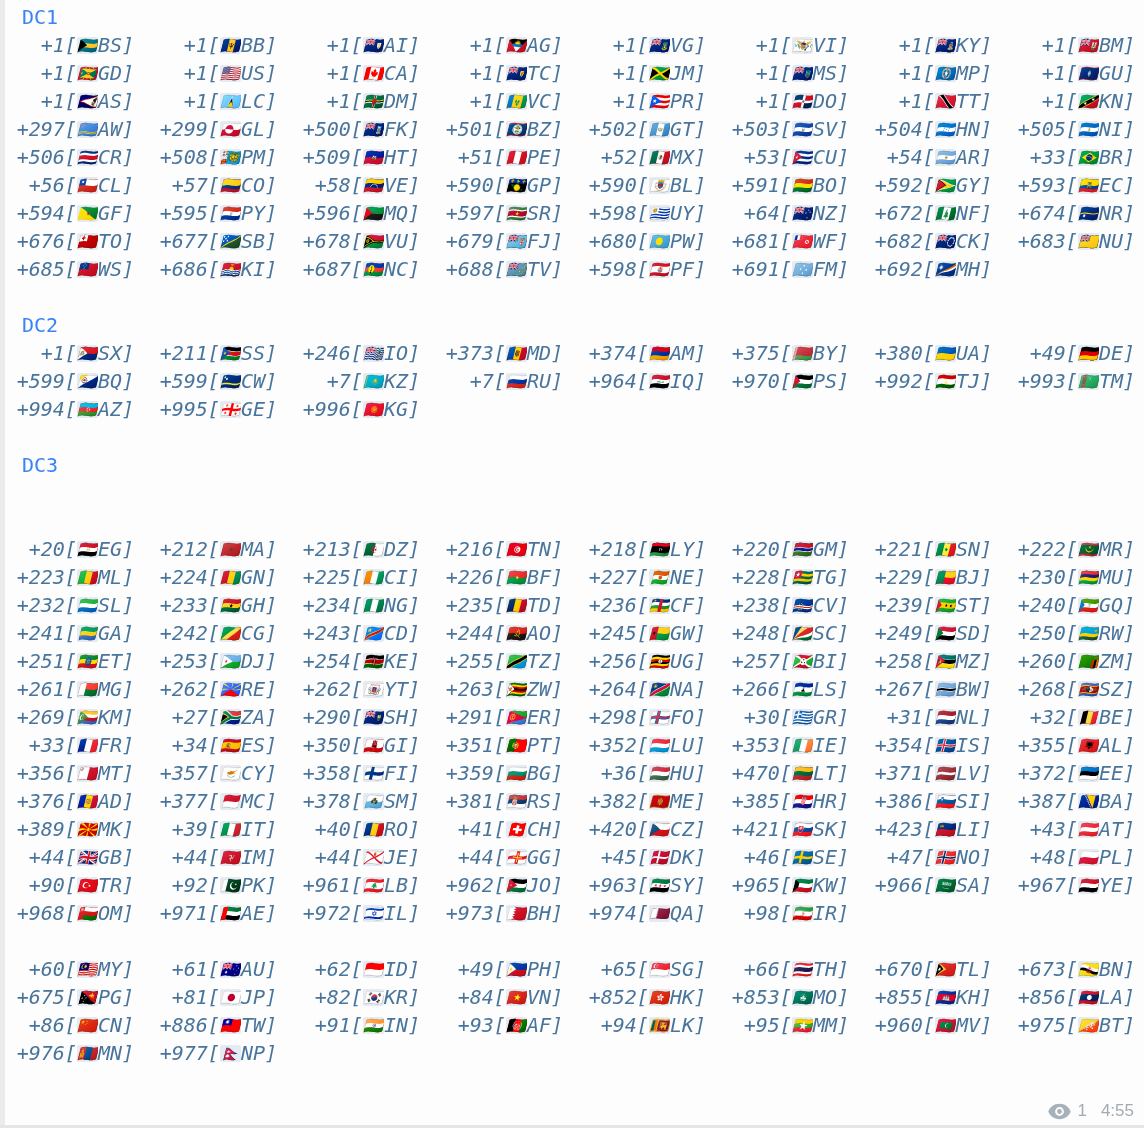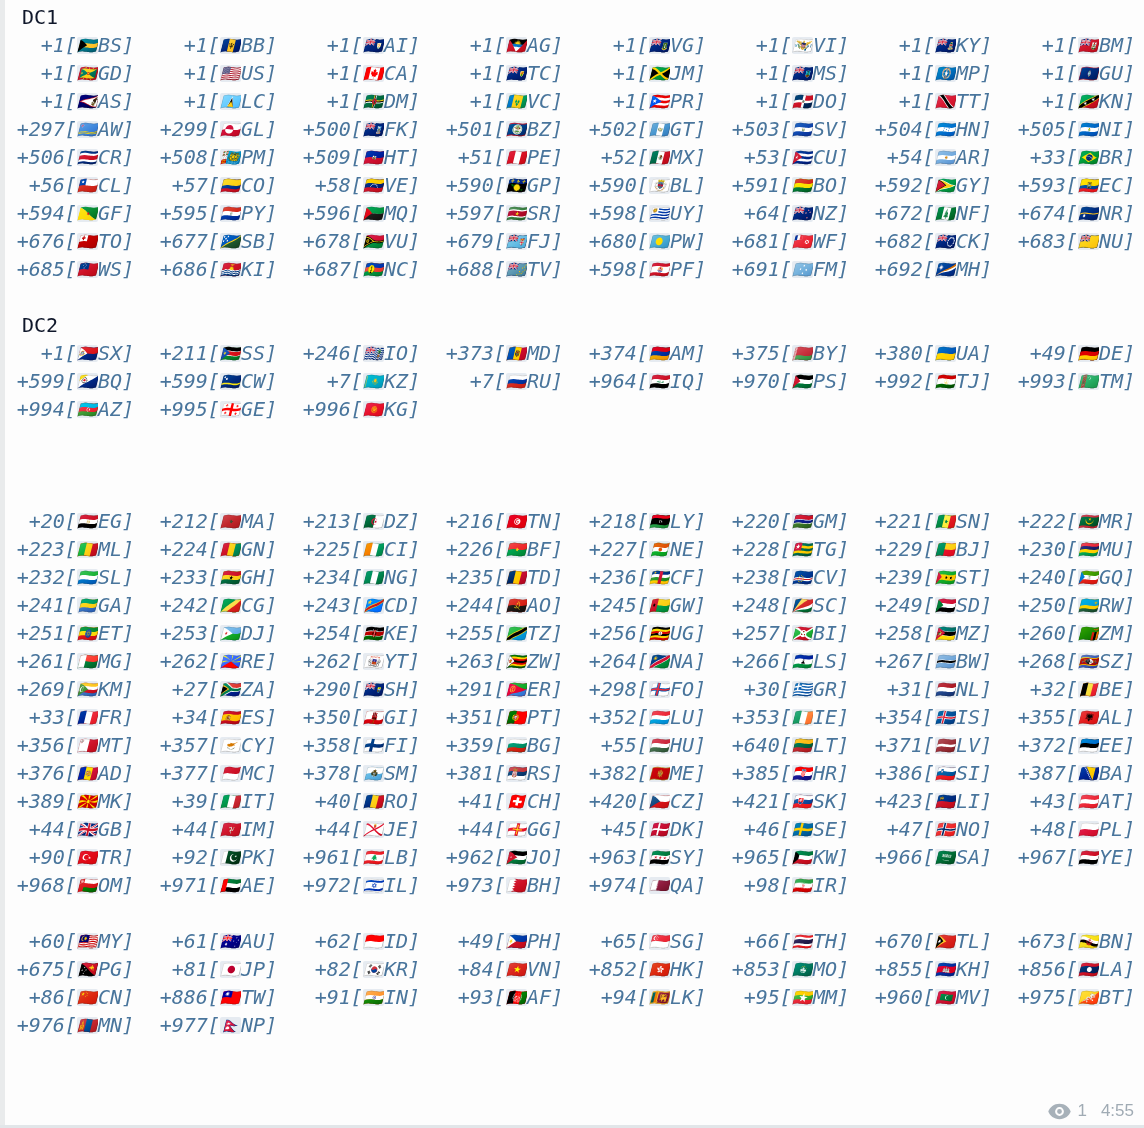--- a/index.html
+++ b/index.html
@@ -6,21 +6,21 @@
   body{
     width:1144px;height:1128px;position:relative;overflow:hidden;
     background:#fdfdfd;
     font-family:"DejaVu Sans Mono",monospace;
     font-size:20px;line-height:28px;
   }
   .left-strip{position:absolute;left:0;top:0;width:5px;height:100%;background:#e9ebec;}
   .bottom-strip{position:absolute;left:0;bottom:0;width:100%;height:3px;background:#e2e6e9;}
   .content{position:absolute;left:0;top:3px;width:1144px;}
   .section{margin-bottom:28px;}
-  .sec-header{padding-left:22px;color:#0f172a;height:28px;}
+  .sec-header{padding-left:22px;color:#3b82f6;height:28px;}
   .grid{display:grid;grid-template-columns:repeat(8,143px);font-style:italic;}
   .grid.empty{min-height:28px;}
   .cell{text-align:right;padding-right:9px;color:#49759c;white-space:nowrap;height:28px;cursor:pointer;}
   .flag{
     display:inline-block;width:21px;height:17px;overflow:hidden;
     font-size:16px;line-height:17px;text-align:center;vertical-align:-2px;
     background:#e6ebf1;border-radius:2px;color:#7e8fa0;
   }
   .footer{
     position:absolute;right:10px;bottom:7px;
@@ -131,20 +131,21 @@
           <span class="cell"><span>+964[</span><span class="flag">🇮🇶</span><span>IQ]</span></span>
           <span class="cell"><span>+970[</span><span class="flag">🇵🇸</span><span>PS]</span></span>
           <span class="cell"><span>+992[</span><span class="flag">🇹🇯</span><span>TJ]</span></span>
           <span class="cell"><span>+993[</span><span class="flag">🇹🇲</span><span>TM]</span></span>
           <span class="cell"><span>+994[</span><span class="flag">🇦🇿</span><span>AZ]</span></span>
           <span class="cell"><span>+995[</span><span class="flag">🇬🇪</span><span>GE]</span></span>
           <span class="cell"><span>+996[</span><span class="flag">🇰🇬</span><span>KG]</span></span>
         </div>
       </div>
       <div class="section">
+        <div class="sec-header">DC3</div>
         <div class="grid empty"></div>
       </div>
       <div class="section">
         <div class="grid">
           <span class="cell"><span>+20[</span><span class="flag">🇪🇬</span><span>EG]</span></span>
           <span class="cell"><span>+212[</span><span class="flag">🇲🇦</span><span>MA]</span></span>
           <span class="cell"><span>+213[</span><span class="flag">🇩🇿</span><span>DZ]</span></span>
           <span class="cell"><span>+216[</span><span class="flag">🇹🇳</span><span>TN]</span></span>
           <span class="cell"><span>+218[</span><span class="flag">🇱🇾</span><span>LY]</span></span>
           <span class="cell"><span>+220[</span><span class="flag">🇬🇲</span><span>GM]</span></span>
@@ -203,22 +204,22 @@
           <span class="cell"><span>+350[</span><span class="flag">🇬🇮</span><span>GI]</span></span>
           <span class="cell"><span>+351[</span><span class="flag">🇵🇹</span><span>PT]</span></span>
           <span class="cell"><span>+352[</span><span class="flag">🇱🇺</span><span>LU]</span></span>
           <span class="cell"><span>+353[</span><span class="flag">🇮🇪</span><span>IE]</span></span>
           <span class="cell"><span>+354[</span><span class="flag">🇮🇸</span><span>IS]</span></span>
           <span class="cell"><span>+355[</span><span class="flag">🇦🇱</span><span>AL]</span></span>
           <span class="cell"><span>+356[</span><span class="flag">🇲🇹</span><span>MT]</span></span>
           <span class="cell"><span>+357[</span><span class="flag">🇨🇾</span><span>CY]</span></span>
           <span class="cell"><span>+358[</span><span class="flag">🇫🇮</span><span>FI]</span></span>
           <span class="cell"><span>+359[</span><span class="flag">🇧🇬</span><span>BG]</span></span>
-          <span class="cell"><span>+55[</span><span class="flag">🇭🇺</span><span>HU]</span></span>
-          <span class="cell"><span>+640[</span><span class="flag">🇱🇹</span><span>LT]</span></span>
+          <span class="cell"><span>+36[</span><span class="flag">🇭🇺</span><span>HU]</span></span>
+          <span class="cell"><span>+470[</span><span class="flag">🇱🇹</span><span>LT]</span></span>
           <span class="cell"><span>+371[</span><span class="flag">🇱🇻</span><span>LV]</span></span>
           <span class="cell"><span>+372[</span><span class="flag">🇪🇪</span><span>EE]</span></span>
           <span class="cell"><span>+376[</span><span class="flag">🇦🇩</span><span>AD]</span></span>
           <span class="cell"><span>+377[</span><span class="flag">🇲🇨</span><span>MC]</span></span>
           <span class="cell"><span>+378[</span><span class="flag">🇸🇲</span><span>SM]</span></span>
           <span class="cell"><span>+381[</span><span class="flag">🇷🇸</span><span>RS]</span></span>
           <span class="cell"><span>+382[</span><span class="flag">🇲🇪</span><span>ME]</span></span>
           <span class="cell"><span>+385[</span><span class="flag">🇭🇷</span><span>HR]</span></span>
           <span class="cell"><span>+386[</span><span class="flag">🇸🇮</span><span>SI]</span></span>
           <span class="cell"><span>+387[</span><span class="flag">🇧🇦</span><span>BA]</span></span>

